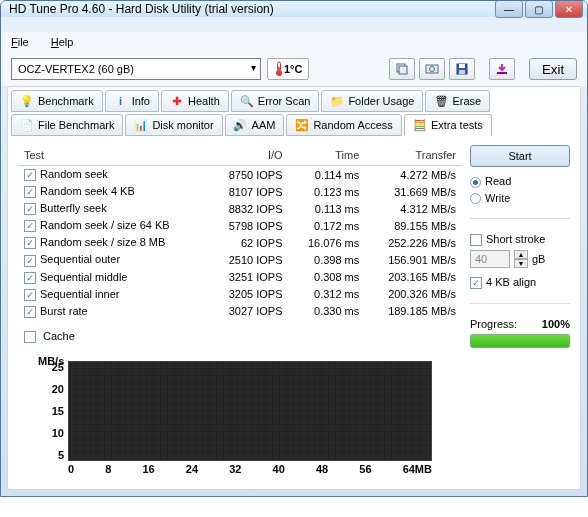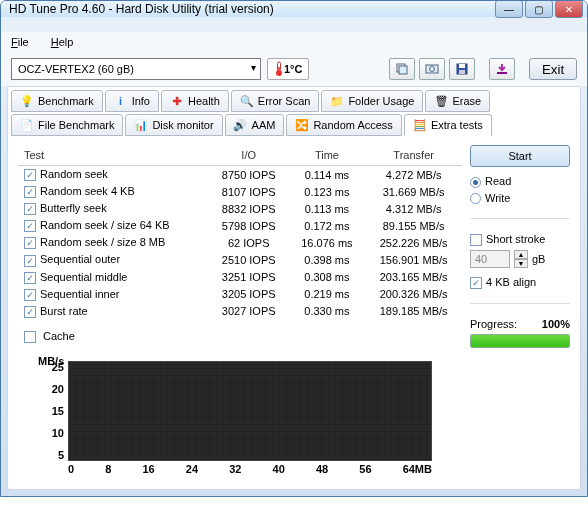--- a/index.html
+++ b/index.html
@@ -24,21 +24,21 @@
 .content { background: #fff; margin: 0 6px 6px; border: 1px solid #cfd8e2; border-radius: 3px; padding: 2px; }
 .tabs { display: flex; flex-wrap: wrap; }
 .tab { display: flex; align-items: center; gap: 4px; padding: 3px 8px; border: 1px solid #b0bac6; background: linear-gradient(#f9fbfd,#e8edf3); margin: 1px; border-radius: 3px 3px 0 0; cursor:pointer; font-size:11px; }
 .tab.active { background: #fff; border-bottom-color: #fff; font-weight: normal; position:relative; z-index:2; }
 .tab-icon { width:14px; height:14px; display:flex; align-items:center; justify-content:center; }
 .panel { display: flex; gap: 8px; padding: 8px; }
 .main-area { flex: 1; }
 .side-area { width: 100px; display:flex; flex-direction:column; gap:8px; }
 table.tests { width: 100%; border-collapse: collapse; }
 table.tests th { text-align: left; font-weight: normal; padding: 4px 6px; border-bottom: 1px solid #d0d0d0; color:#333; }
-table.tests th.r, table.tests td.r { text-align: center; }
+table.tests th.r, table.tests td.r { text-align: right; }
 table.tests td { padding: 2px 6px; }
 .chk { width:12px; height:12px; border:1px solid #7a9ac0; background:#fff; display:inline-flex; align-items:center; justify-content:center; font-size:9px; color:#3a6ea5; margin-right:4px; vertical-align:middle; }
 .cache-row { padding: 4px 6px; margin-top:6px; }
 .btn { height:22px; border:1px solid #6a8db5; border-radius:3px; background:linear-gradient(#eaf3fc,#cfe2f5); cursor:pointer; font-size:11px; }
 .radio { width:11px; height:11px; border:1px solid #7a9ac0; border-radius:50%; display:inline-flex; align-items:center; justify-content:center; margin-right:4px; vertical-align:middle; }
 .radio.on::after { content:""; width:5px; height:5px; background:#3a6ea5; border-radius:50%; }
 .side-group { display:flex; flex-direction:column; gap:4px; }
 .spin { display:flex; align-items:center; gap:4px; }
 .spin input { width:40px; height:18px; border:1px solid #aaa; padding:0 4px; font-size:11px; background:#f2f2f2; color:#888; }
 .spin-btns { display:flex; flex-direction:column; }
@@ -217,21 +217,21 @@
               </tr>
               <tr>
                 <td><span class="chk">✓</span><span>Sequential middle</span></td>
                 <td class="r">3251 IOPS</td>
                 <td class="r">0.308 ms</td>
                 <td class="r">203.165 MB/s</td>
               </tr>
               <tr>
                 <td><span class="chk">✓</span><span>Sequential inner</span></td>
                 <td class="r">3205 IOPS</td>
-                <td class="r">0.219 ms</td>
+                <td class="r">0.312 ms</td>
                 <td class="r">200.326 MB/s</td>
               </tr>
               <tr>
                 <td><span class="chk">✓</span><span>Burst rate</span></td>
                 <td class="r">3027 IOPS</td>
                 <td class="r">0.330 ms</td>
                 <td class="r">189.185 MB/s</td>
               </tr>
             </tbody>
         </table>

